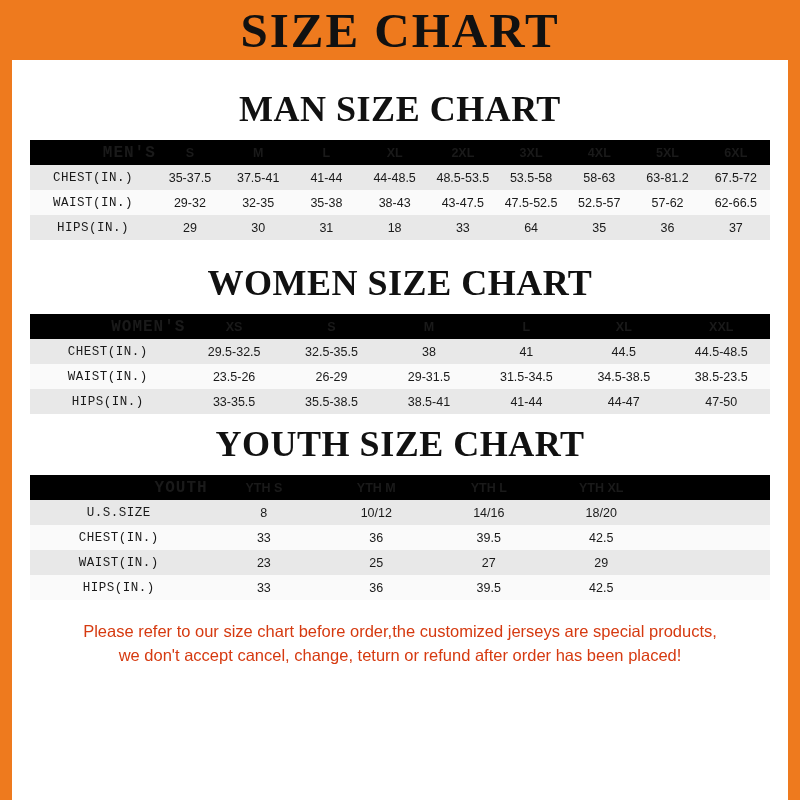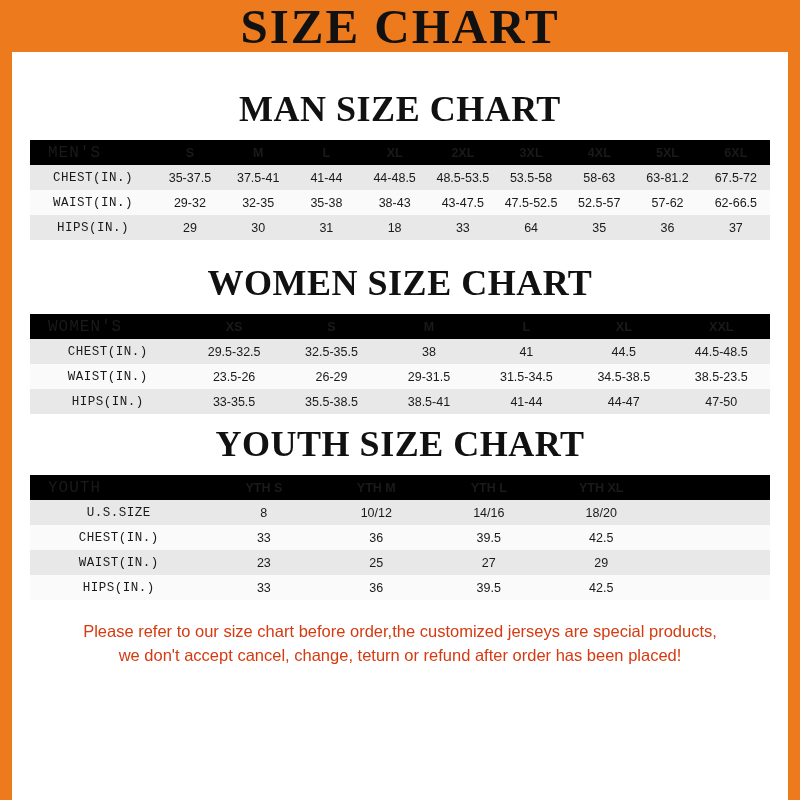--- a/index.html
+++ b/index.html
@@ -20,21 +20,21 @@
     box-sizing: border-box;
     border-left: 12px solid #ee7a1e;
     border-right: 12px solid #ee7a1e;
     background: #ffffff;
   }
   .header-band {
     position: absolute;
     top: 0;
     left: -12px;
     width: 800px;
-    height: 52px;
+    height: 60px;
     background: #ee7a1e;
     display: flex;
     align-items: center;
     justify-content: center;
   }
   .header-title {
     font-family: "Liberation Serif", serif;
     font-weight: bold;
     font-size: 49px;
     letter-spacing: 2px;
@@ -83,23 +83,23 @@
   }
   thead th {
     color: #ffffff;
     font-size: 13px;
     font-weight: bold;
     height: 34px;
   }
   thead th.corner {
     font-family: "Liberation Mono", monospace;
     font-size: 16px;
-    font-weight: normal;
+    font-weight: bold;
     letter-spacing: 1px;
-    text-align: left;
+    text-align: right;
     padding-left: 18px;
   }
   tbody tr.odd  { background: #e8e8e8; }
   tbody tr.even { background: #fafafa; }
   tbody td.rowlabel {
     font-family: "Liberation Mono", monospace;
     font-size: 12.5px;
     letter-spacing: 0.5px;
     text-align: center;
   }

